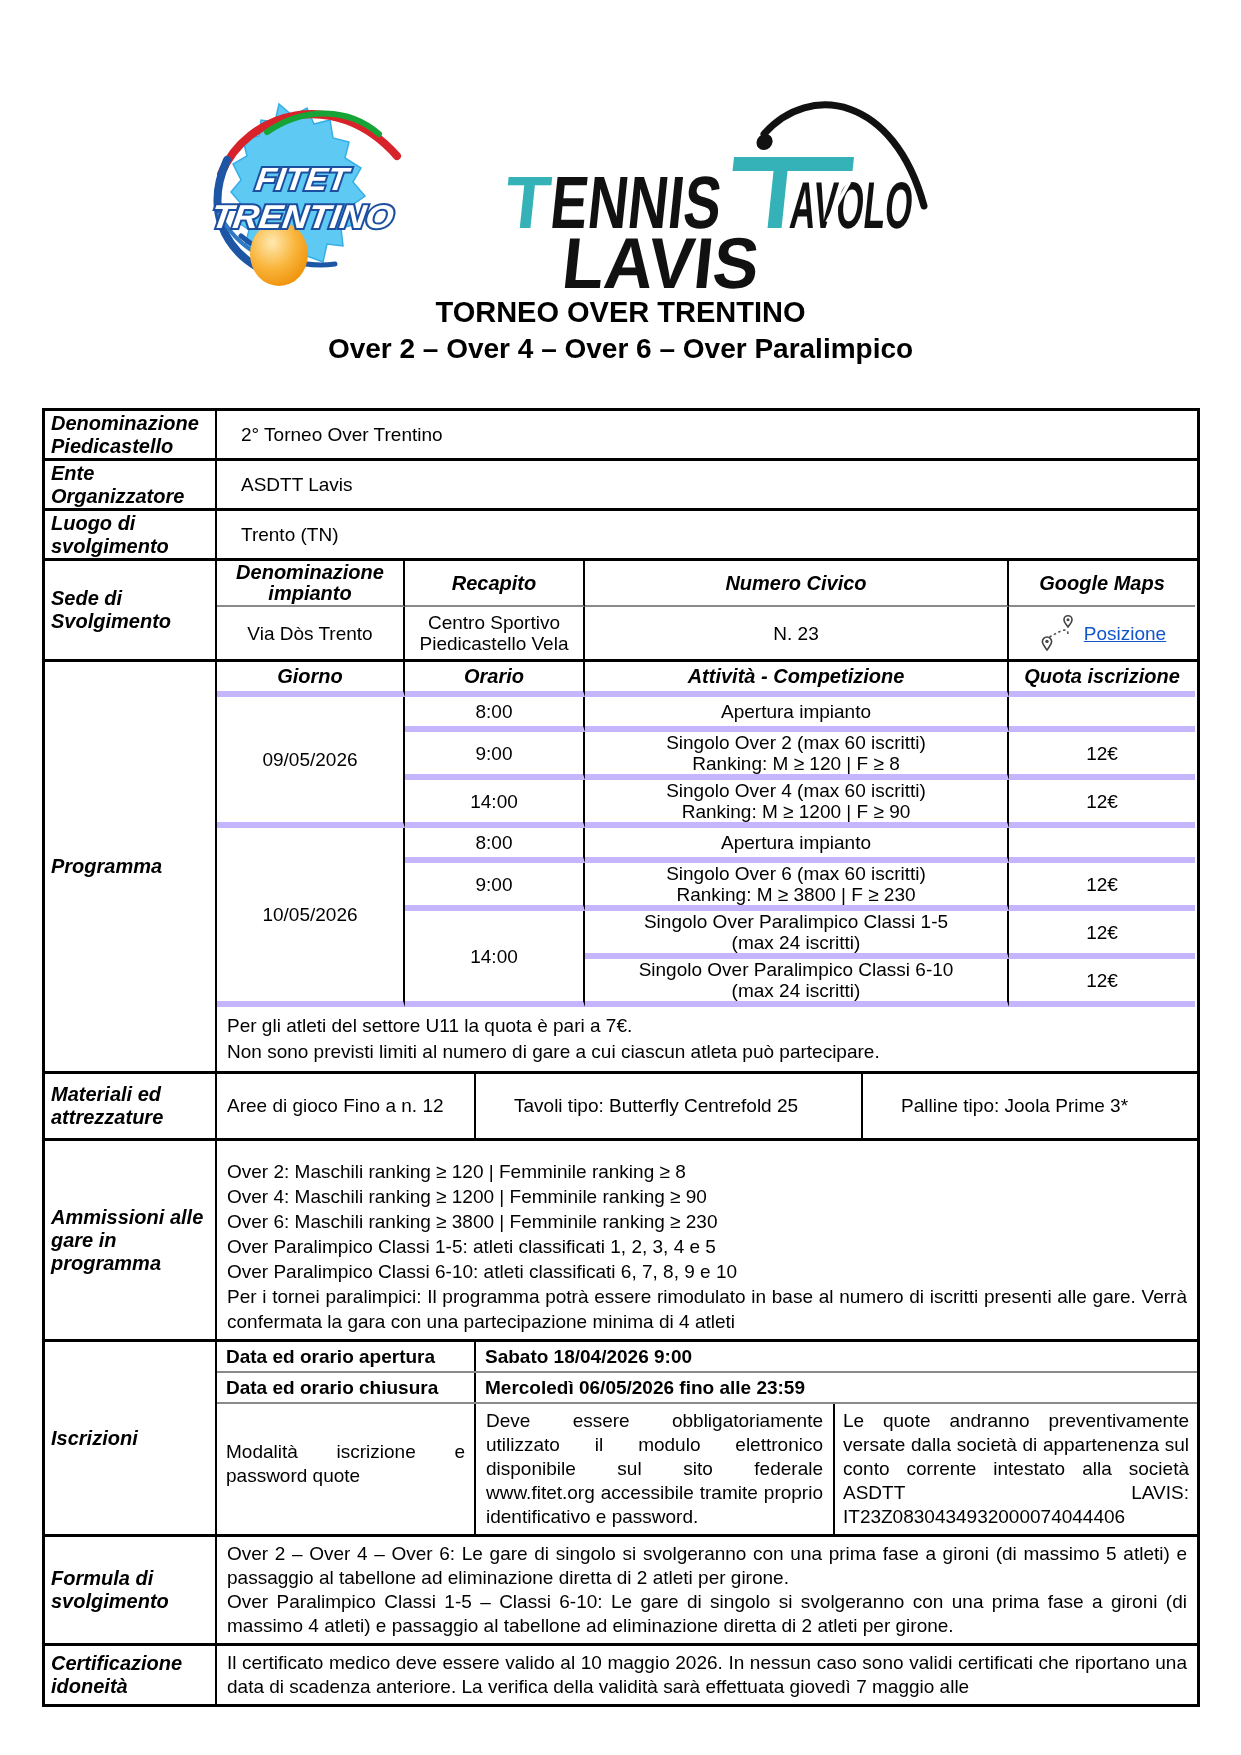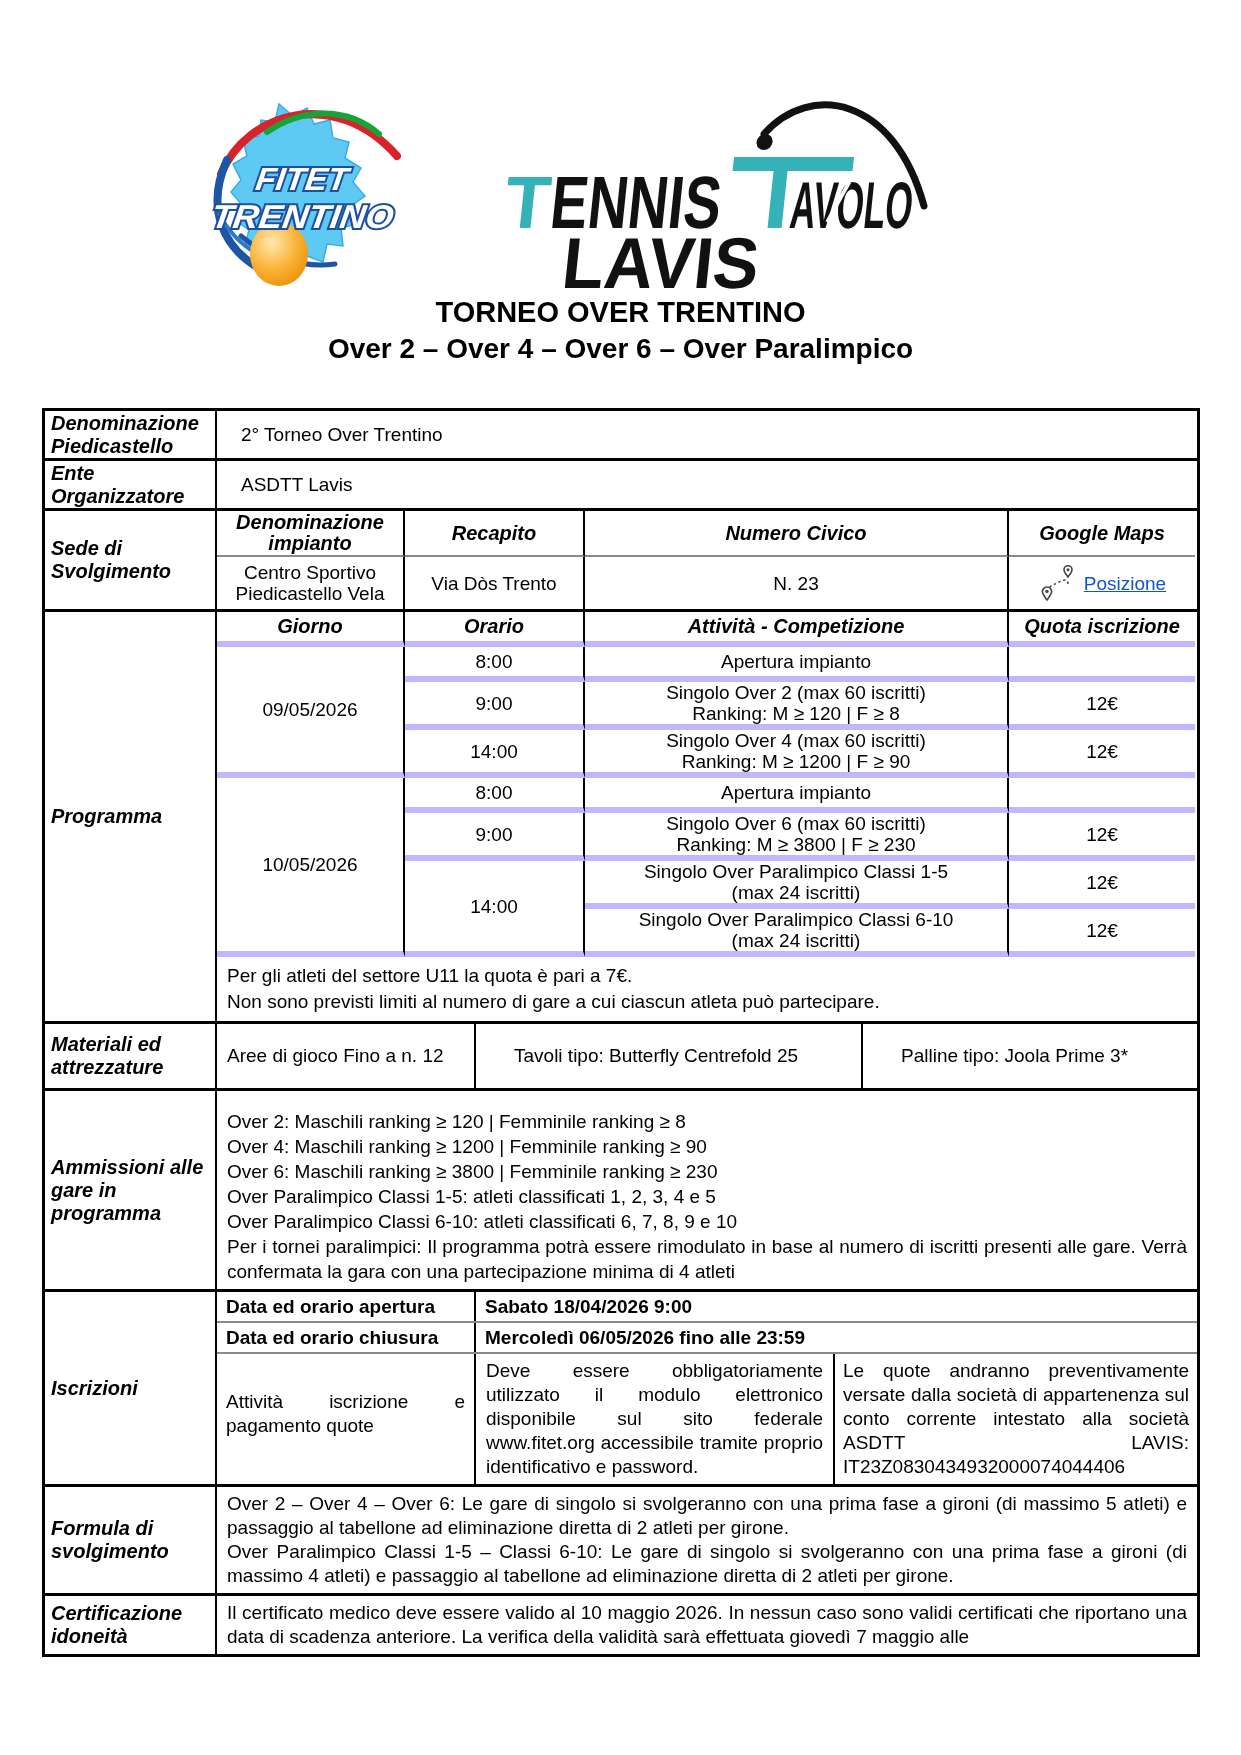--- a/index.html
+++ b/index.html
@@ -136,32 +136,38 @@
       </div>
   </div>
 
   <div class="trow h47">
     <div class="lbl">Ente Organizzatore</div>
     <div class="content">
         <div class="vcell">ASDTT Lavis</div>
       </div>
   </div>
 
+  <div class="trow h47">
+    <div class="lbl">Luogo di svolgimento</div>
+    <div class="content">
+        <div class="vcell">Trento (TN)</div>
+      </div>
+  </div>
 
   <div class="trow">
     <div class="lbl">Sede di Svolgimento</div>
     <div class="content">
       <div class="grid4 sede-grid">
         <div class="gcell ghead gray-b">Denominazione impianto</div>
         <div class="gcell ghead gray-b">Recapito</div>
         <div class="gcell ghead gray-b">Numero Civico</div>
         <div class="gcell ghead gray-b lastcol">Google Maps</div>
 
+        <div class="gcell">Via Dòs Trento</div>
         <div class="gcell">Centro Sportivo Piedicastello Vela</div>
-        <div class="gcell">Via Dòs Trento</div>
         <div class="gcell">N. 23</div>
         <div class="gcell lastcol maps-cell">
           <svg width="40" height="38" viewBox="0 0 40 38">
             <path d="M30,20 C30,14 24,16 19,19 C13,22 8,24 9,29" fill="none" stroke="#555" stroke-width="1.6" stroke-dasharray="2.5,2.5"></path>
             <path d="M30,13 c-3,-4 -4,-5.2 -4,-7.3 a4,4 0 1 1 8,0 c0,2.1 -1,3.3 -4,7.3 z" fill="#fff" stroke="#444" stroke-width="1.6"></path>
             <circle cx="30" cy="5.7" r="1.5" fill="#444"></circle>
             <path d="M9,36 c-3.4,-4.6 -4.6,-6 -4.6,-8.4 a4.6,4.6 0 1 1 9.2,0 c0,2.4 -1.2,3.8 -4.6,8.4 z" fill="#fff" stroke="#444" stroke-width="1.6"></path>
             <circle cx="9" cy="27.4" r="1.7" fill="#444"></circle>
           </svg>
           <a class="pos-link">Posizione</a>
@@ -260,21 +266,21 @@
     <div class="content">
       <div class="isc-row sep isc-h31">
         <div class="isc-sub">Data ed orario apertura</div>
         <div class="isc-val">Sabato 18/04/2026 9:00</div>
       </div>
       <div class="isc-row sep isc-h31">
         <div class="isc-sub">Data ed orario chiusura</div>
         <div class="isc-val">Mercoledì 06/05/2026 fino alle 23:59</div>
       </div>
       <div class="isc-row">
-        <div class="isc-sub justify">Attività iscrizione e pagamento quote</div>
+        <div class="isc-sub justify">Modalità iscrizione e password quote</div>
         <div class="isc-proc">Deve essere obbligatoriamente utilizzato il modulo elettronico disponibile sul sito federale www.fitet.org accessibile tramite proprio identificativo e password.</div>
         <div class="isc-quote">Le quote andranno preventivamente versate dalla società di appartenenza sul conto corrente intestato alla società ASDTT LAVIS: IT23Z0830434932000074044406</div>
       </div>
     </div>
   </div>
 
   <div class="trow">
     <div class="lbl">Formula di svolgimento</div>
     <div class="content">
       <div class="para">

